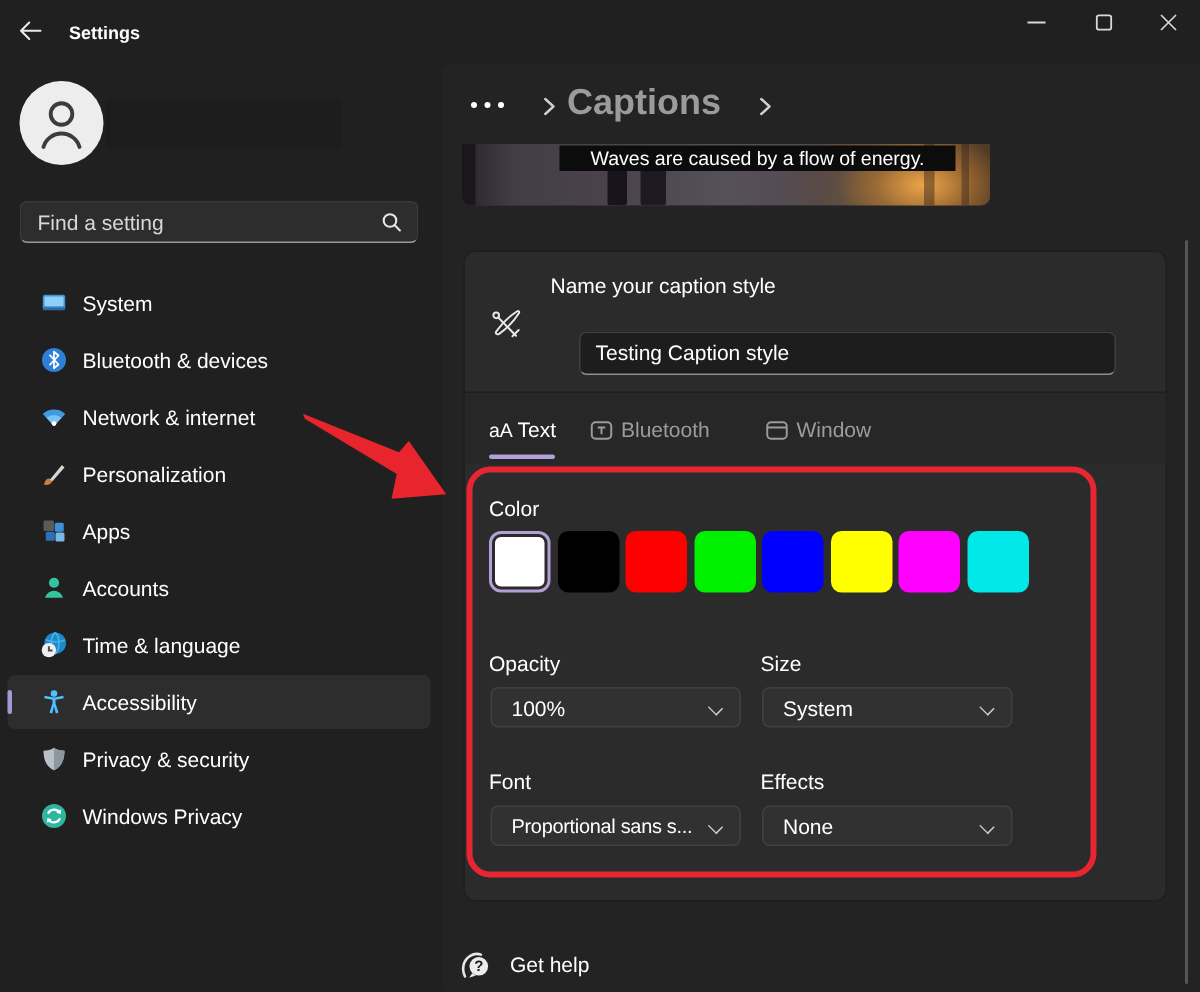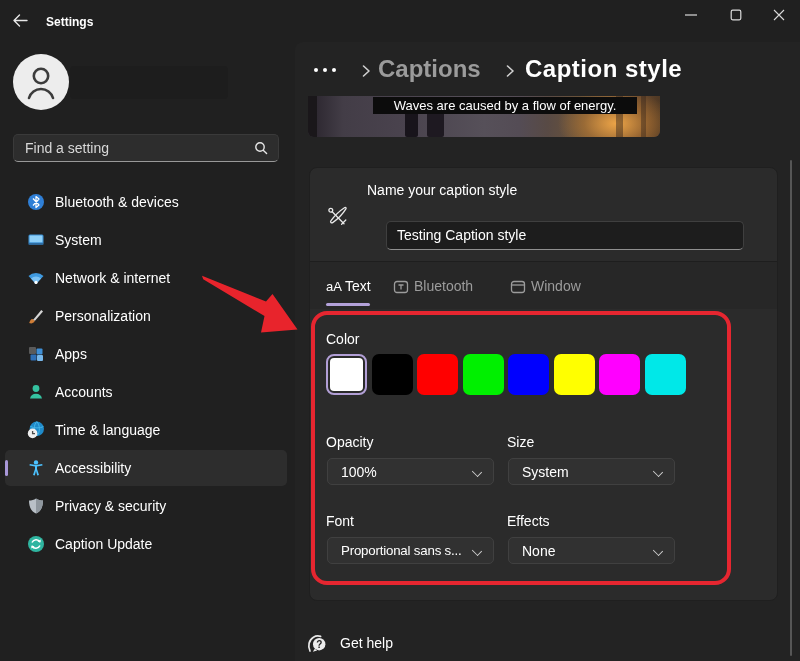--- a/index.html
+++ b/index.html
@@ -39,32 +39,32 @@
   <div class="abs" style="left:11px;top:5px;font-size:14px;color:#d8d8d8;">Find a setting</div>
   <svg class="abs" style="right:10px;top:6px;" width="14" height="14" viewBox="0 0 14 14">
     <circle cx="6" cy="6" r="4.2" fill="none" stroke="#e6e6e6" stroke-width="1.4"></circle>
     <path d="M9.2 9.2 L12.6 12.6" stroke="#e6e6e6" stroke-width="1.4" stroke-linecap="round"></path>
   </svg>
 </div>
 
 <div id="nav" class="abs" style="left:5px;top:184px;width:282px;">
     <div style="position:relative;height:36px;margin-bottom:2px;border-radius:5px;">
       <svg style="position:absolute;left:22px;top:9px;" width="18" height="18" viewBox="0 0 18 18">
-        <circle cx="9" cy="9" r="8" fill="#2f7fd6"></circle>
-        <path d="M6 5.5 L12 12 L9 14.5 V3.5 L12 6 L6 12.5" stroke="#fff" stroke-width="1.2" fill="none" stroke-linejoin="round"></path>
-      </svg>
-      <div style="position:absolute;left:50px;top:10px;font-size:14px;color:#fff;">Bluetooth &amp; devices</div>
-    </div>
-    <div style="position:relative;height:36px;margin-bottom:2px;border-radius:5px;">
-      <svg style="position:absolute;left:22px;top:9px;" width="18" height="18" viewBox="0 0 18 18">
         <rect x="1.5" y="3.5" width="15" height="10" rx="1.5" fill="#3f93d6"></rect>
         <rect x="2.6" y="4.6" width="12.8" height="6.6" rx="0.8" fill="#8fd0f8"></rect>
         <rect x="1.5" y="12" width="15" height="1.8" rx="0.9" fill="#2e6da3"></rect>
       </svg>
       <div style="position:absolute;left:50px;top:10px;font-size:14px;color:#fff;">System</div>
+    </div>
+    <div style="position:relative;height:36px;margin-bottom:2px;border-radius:5px;">
+      <svg style="position:absolute;left:22px;top:9px;" width="18" height="18" viewBox="0 0 18 18">
+        <circle cx="9" cy="9" r="8" fill="#2f7fd6"></circle>
+        <path d="M6 5.5 L12 12 L9 14.5 V3.5 L12 6 L6 12.5" stroke="#fff" stroke-width="1.2" fill="none" stroke-linejoin="round"></path>
+      </svg>
+      <div style="position:absolute;left:50px;top:10px;font-size:14px;color:#fff;">Bluetooth &amp; devices</div>
     </div>
     <div style="position:relative;height:36px;margin-bottom:2px;border-radius:5px;">
       <svg style="position:absolute;left:22px;top:9px;" width="18" height="18" viewBox="0 0 18 18">
         <path d="M1.5 7 A 11 11 0 0 1 16.5 7 L9 15 Z" fill="#3f9ae0"></path>
         <path d="M4 9.5 A 7.5 7.5 0 0 1 14 9.5 L9 15 Z" fill="#7cc3f5"></path>
         <circle cx="9" cy="13.4" r="1.6" fill="#fff"></circle>
       </svg>
       <div style="position:absolute;left:50px;top:10px;font-size:14px;color:#fff;">Network &amp; internet</div>
     </div>
     <div style="position:relative;height:36px;margin-bottom:2px;border-radius:5px;">
@@ -113,38 +113,37 @@
         <path d="M9 1.5 C11 3 13.5 3.5 16 3.5 C16 9 14.5 14 9 16.5 Z" fill="#8f979e"></path>
       </svg>
       <div style="position:absolute;left:50px;top:10px;font-size:14px;color:#fff;">Privacy &amp; security</div>
     </div>
     <div style="position:relative;height:36px;margin-bottom:2px;border-radius:5px;">
       <svg style="position:absolute;left:22px;top:9px;" width="18" height="18" viewBox="0 0 18 18">
         <circle cx="9" cy="9" r="8" fill="#2fb5a0"></circle>
         <path d="M5 7.5 A 4.5 4.5 0 0 1 13 7 M13 10.5 A 4.5 4.5 0 0 1 5 11" stroke="#fff" stroke-width="1.5" fill="none"></path>
         <path d="M13.8 4.5 L13.4 7.6 L10.4 6.6 Z M4.2 13.5 L4.6 10.4 L7.6 11.4 Z" fill="#fff"></path>
       </svg>
-      <div style="position:absolute;left:50px;top:10px;font-size:14px;color:#fff;">Caption Update</div>
+      <div style="position:absolute;left:50px;top:10px;font-size:14px;color:#fff;">Windows Privacy</div>
     </div>
   </div>
 
 <div class="abs" style="left:308px;top:55px;width:480px;height:32px;">
   <svg class="abs" style="left:4px;top:10px;" width="32" height="10" viewBox="0 0 32 10">
     <circle cx="4" cy="5" r="2" fill="#fff"></circle>
       <circle cx="13" cy="5" r="2" fill="#fff"></circle>
       <circle cx="22" cy="5" r="2" fill="#fff"></circle>
   </svg>
   <svg class="abs" style="left:52px;top:9px;" width="12" height="14" viewBox="0 0 12 14">
       <path d="M3.5 2 L9 7 L3.5 12" stroke="#d0d0d0" stroke-width="1.6" fill="none" stroke-linecap="round" stroke-linejoin="round"></path>
     </svg>
   <div class="abs" style="left:70px;top:0px;font-size:24px;font-weight:700;color:#9b9b9b;">Captions</div>
   <svg class="abs" style="left:196px;top:9px;" width="12" height="14" viewBox="0 0 12 14">
       <path d="M3.5 2 L9 7 L3.5 12" stroke="#d0d0d0" stroke-width="1.6" fill="none" stroke-linecap="round" stroke-linejoin="round"></path>
     </svg>
-  <div class="abs" style="left:217px;top:0px;font-size:24px;font-weight:700;color:#ffffff;letter-spacing:0.5px;">Caption style</div>
 </div>
 
 <div class="abs" style="left:308px;top:96px;width:352px;height:41px;border-radius:0 0 6px 6px;overflow:hidden;background:#3a3440;">
   <div class="abs" style="left:0;top:0;width:100%;height:100%;background:linear-gradient(90deg,#28232b 0%,#433d47 10%,#4a434e 28%,#565059 50%,#544c55 60%,#584a45 68%,#6d5438 78%,#7d5c38 86%,#63452c 95%,#4e3824 100%);"></div>
   <div class="abs" style="left:0;top:0;width:9px;height:100%;background:#1a171a;"></div>
   <div class="abs" style="left:236px;top:-6px;width:124px;height:54px;background:radial-gradient(ellipse 58px 34px at 58% 62%,rgba(242,168,72,.95),rgba(196,128,52,.5) 55%,rgba(120,80,40,0) 100%);"></div>
   <div class="abs" style="left:97px;top:15px;width:13px;height:26px;background:#18141b;border-radius:2px;"></div>
   <div class="abs" style="left:119px;top:13px;width:17px;height:28px;background:#1e1921;border-radius:2px;"></div>
   <div class="abs" style="left:308px;top:0;width:7px;height:41px;background:rgba(45,32,24,.45);"></div>
   <div class="abs" style="left:333px;top:0;width:5px;height:41px;background:rgba(45,32,26,.4);"></div>

